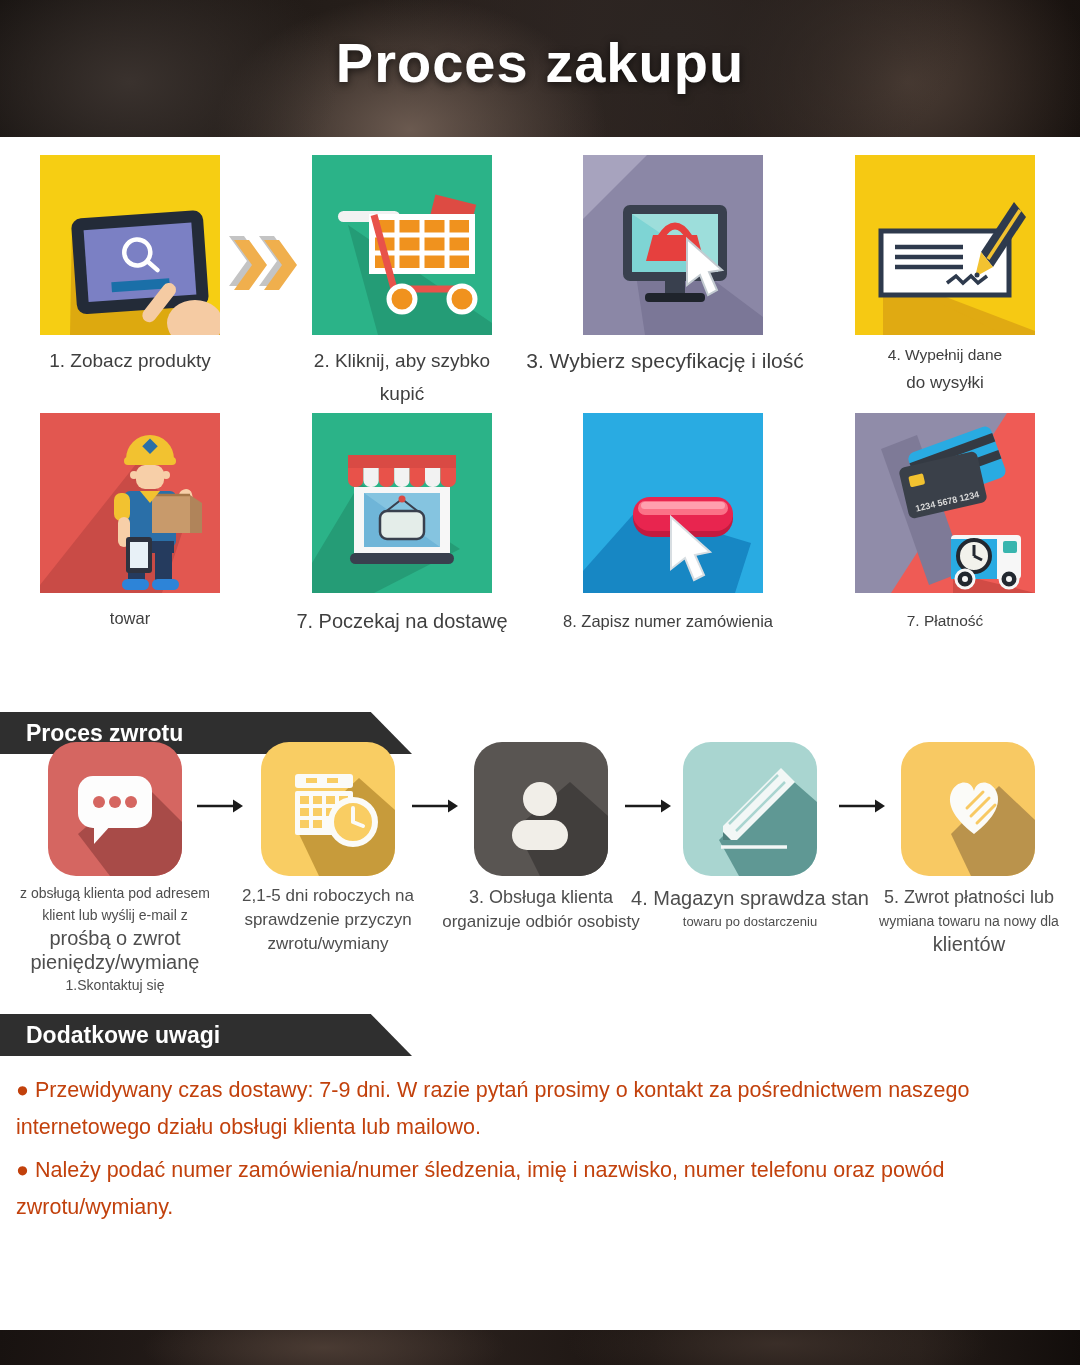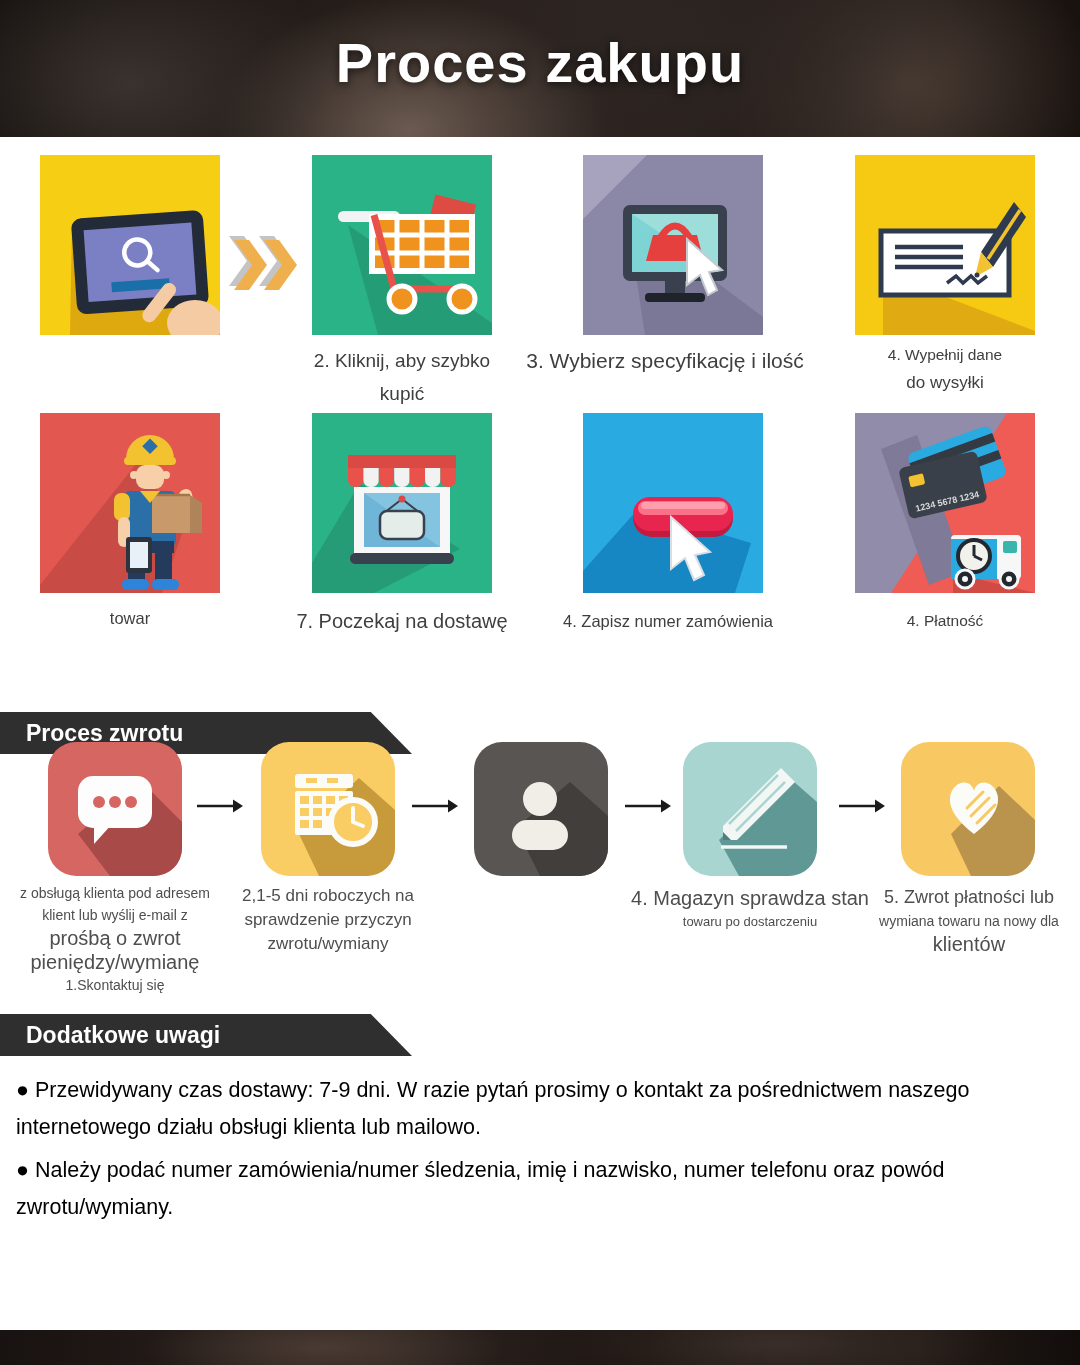--- a/index.html
+++ b/index.html
@@ -41,21 +41,21 @@
   .r16{font-size:20px;line-height:24px;}
   .r15{font-size:13px;line-height:23px;}
   .r14{font-size:14px;line-height:22px;}
   
   .banner{position:absolute;left:0;height:42px;width:412px;background:#2f2f2f;
     color:#ffffff;font-size:23px;font-weight:bold;line-height:42px;padding-left:26px;
     box-sizing:border-box;clip-path:polygon(0 0,90% 0,100% 100%,0 100%);}
   
   .flow-arrow{position:absolute;}
   
-  .notes{position:absolute;left:16px;top:1072px;width:1048px;color:#000000;
+  .notes{position:absolute;left:16px;top:1072px;width:1048px;color:#c2410c;
     font-size:21.5px;line-height:37px;}
   .notes p{margin:0 0 6px 0;}
   .ricon{position:absolute;width:134px;height:134px;}
 </style>
 </head>
 <body>
 <div class="page">
 
   <div class="photo-strip header-strip"></div>
   <div class="page-title">Proces zakupu</div>
@@ -137,20 +137,23 @@
         <line x1="40" y1="112" x2="108" y2="112"></line>
       </g>
       <path d="M92,128 l9,-7 l7,7 l8,-7 l7,7 l9,-7" fill="none" stroke="#2E3A4D" stroke-width="3.5"></path>
       <polygon points="138,112 126,97 159,47 171,62" fill="#2E3A4D"></polygon>
       <line x1="133" y1="104" x2="165" y2="55" stroke="#F2C230" stroke-width="3.5"></line>
       <polygon points="120,122 138,112 126,97" fill="#F2C230"></polygon>
       <circle cx="122" cy="120" r="2.5" fill="#2E3A4D"></circle>
     </svg>
   </div>
 
+  <div class="cap sz19" style="left:15px;top:344px;width:230px;">
+    <span>1. Zobacz produkty</span>
+  </div>
   <div class="cap sz19" style="left:292px;top:344px;width:220px;">
     <span>2. Kliknij, aby szybko</span>
     <span>kupić</span>
   </div>
   <div class="cap sz21" style="left:500px;top:343px;width:330px;">
     <span>3. Wybierz specyfikację i ilość</span>
   </div>
   <div class="cap" style="left:845px;top:342px;width:200px;">
     <span class="sz15">4. Wypełnij dane</span>
     <span class="sz17">do wysyłki</span>
@@ -253,24 +256,24 @@
     </svg>
   </div>
 
   <div class="cap" style="left:15px;top:604px;width:230px;">
     <span class="sz16">towar</span>
   </div>
   <div class="cap sz20" style="left:282px;top:604px;width:240px;">
     <span>7. Poczekaj na dostawę</span>
   </div>
   <div class="cap sz16" style="left:553px;top:607px;width:230px;">
-    <span>4. Zapisz numer zamówienia</span>
+    <span>8. Zapisz numer zamówienia</span>
   </div>
   <div class="cap sz15" style="left:845px;top:608px;width:200px;">
-    <span>4. Płatność</span>
+    <span>7. Płatność</span>
   </div>
 
   <div class="banner" style="top:712px;">
     <span>Proces zwrotu</span>
   </div>
 
   <div class="ricon" style="left:48px;top:742px;">
     <svg width="134" height="134" viewBox="0 0 134 134">
       <defs>
           <clipPath id="clip-r1">
@@ -386,20 +389,24 @@
     <span class="r14">klient lub wyślij e-mail z</span>
     <span class="r16">prośbą o zwrot</span>
     <span class="r16">pieniędzy/wymianę</span>
     <span class="r14">1.Skontaktuj się</span>
   </div>
   <div class="rcap" style="left:215px;top:884px;width:226px;">
     <span class="r17">2,1-5 dni roboczych na</span>
     <span class="r17">sprawdzenie przyczyn</span>
     <span class="r17">zwrotu/wymiany</span>
   </div>
+  <div class="rcap" style="left:411px;top:884px;width:260px;">
+    <span class="r18">3. Obsługa klienta</span>
+    <span class="r17">organizuje odbiór osobisty</span>
+  </div>
   <div class="rcap" style="left:628px;top:886px;width:244px;">
     <span class="r16">4. Magazyn sprawdza stan</span>
     <span class="r15">towaru po dostarczeniu</span>
   </div>
   <div class="rcap" style="left:857px;top:884px;width:224px;">
     <span class="r18">5. Zwrot płatności lub</span>
     <span class="r14">wymiana towaru na nowy dla</span>
     <span class="r16">klientów</span>
   </div>
 

